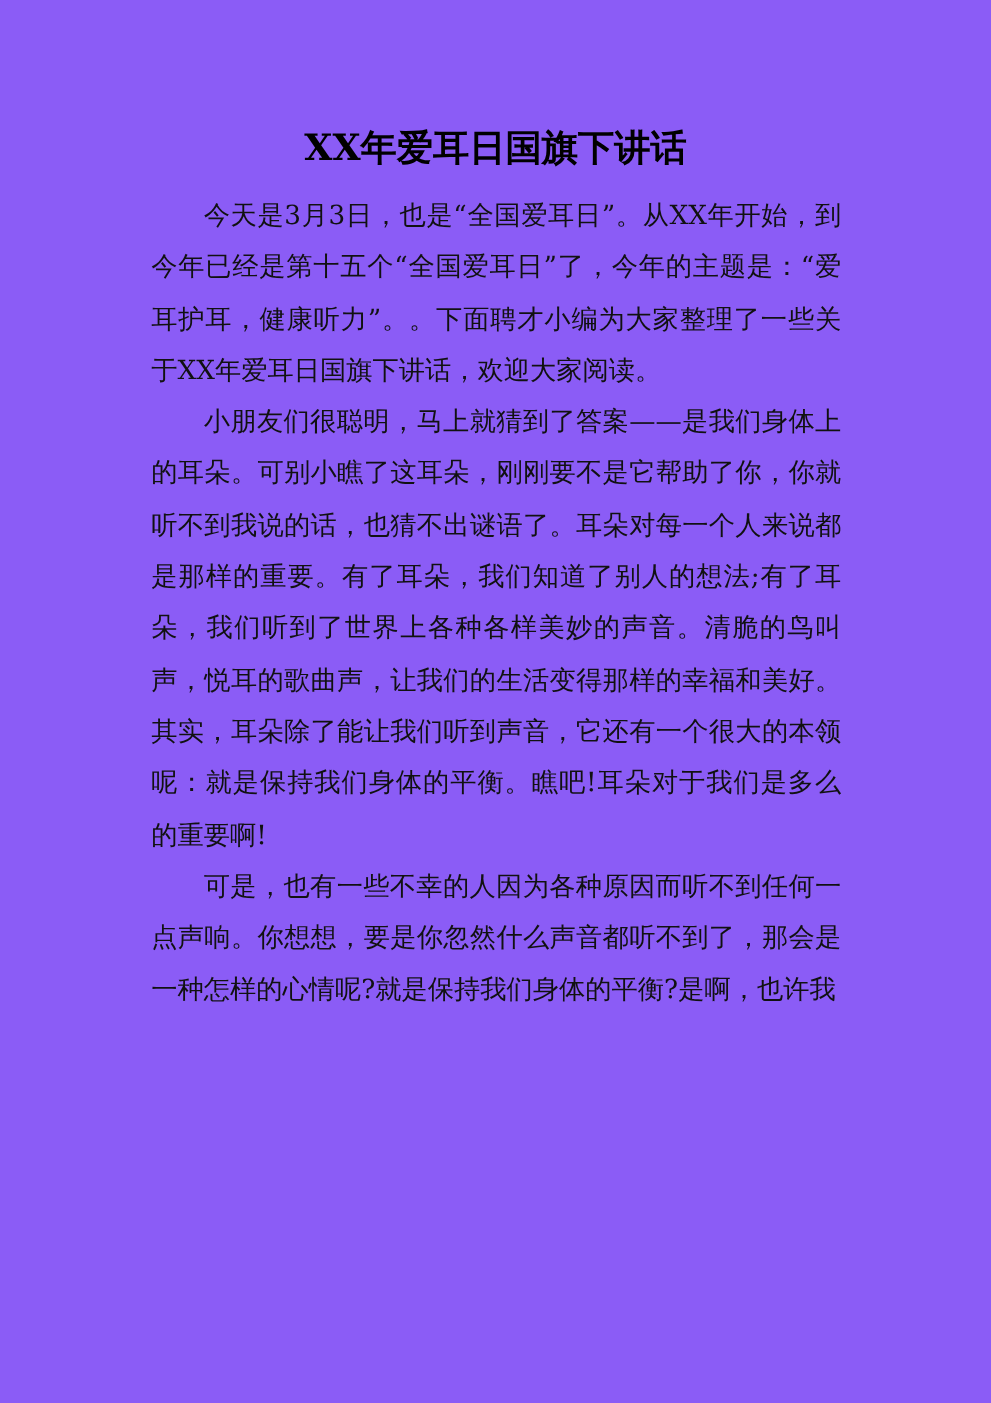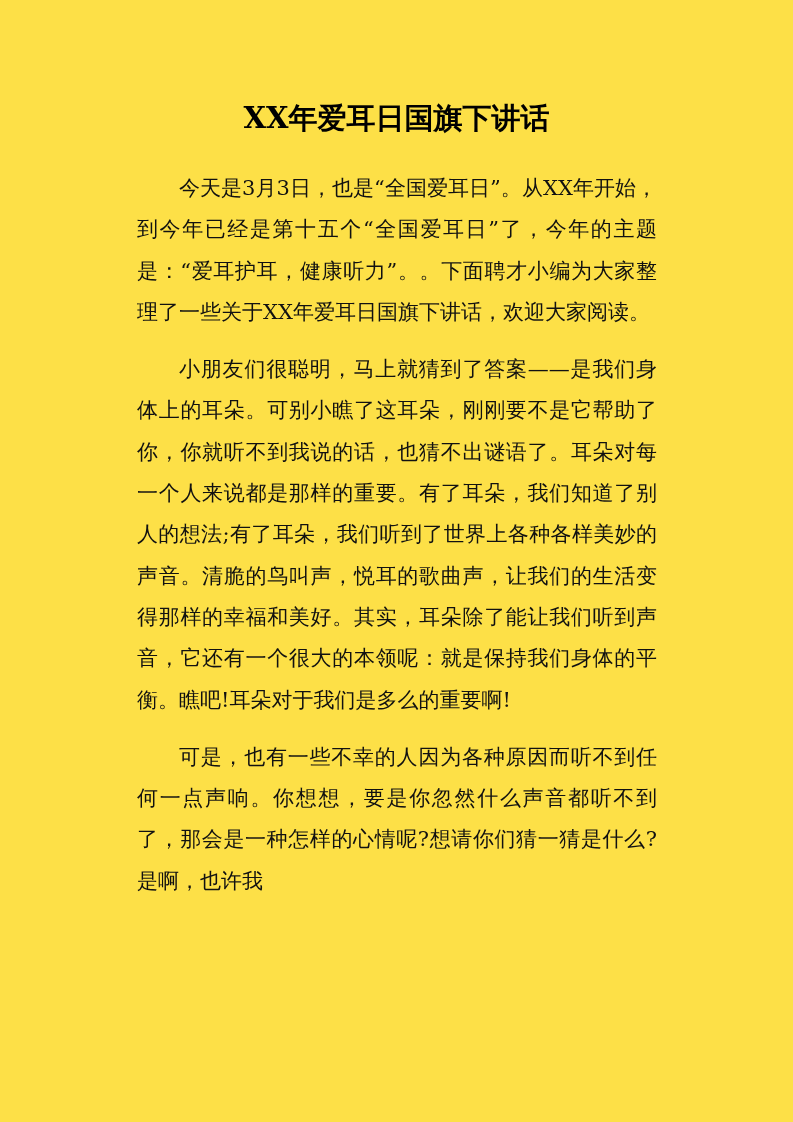--- a/index.html
+++ b/index.html
@@ -14,21 +14,21 @@
       position: relative;
       color: #111111;
       font-family: "DejaVu Serif", "Liberation Serif", serif;
     }
     .page {
       position: absolute;
       left: 0;
       top: 0;
       width: 793px;
       height: 1122px;
-      background: #fde047;
+      background: #8b5cf6;
     }
     .title {
       position: absolute;
       left: 0;
       top: 96px;
       width: 793px;
       text-align: center;
       font-size: 29px;
       font-weight: bold;
       line-height: 44px;
@@ -36,33 +36,33 @@
       color: #000000;
       margin: 0;
     }
     .body {
       position: absolute;
       left: 121px;
       top: 152px;
       width: 552px;
     }
     .para {
-      margin: 16px;
+      margin: 0;
       font-size: 21px;
       line-height: 41.3px;
       text-indent: 42px;
       text-align: justify;
       text-justify: inter-character;
       word-break: break-all;
       color: #111111;
     }
   </style>
 </head>
 <body>
 
 <div class="page">
   <h1 class="title">XX年爱耳日国旗下讲话</h1>
   <div class="body">
     <p class="para">今天是3月3日，也是“全国爱耳日”。从XX年开始，到今年已经是第十五个“全国爱耳日”了，今年的主题是：“爱耳护耳，健康听力”。。下面聘才小编为大家整理了一些关于XX年爱耳日国旗下讲话，欢迎大家阅读。</p>
     <p class="para">小朋友们很聪明，马上就猜到了答案——是我们身体上的耳朵。可别小瞧了这耳朵，刚刚要不是它帮助了你，你就听不到我说的话，也猜不出谜语了。耳朵对每一个人来说都是那样的重要。有了耳朵，我们知道了别人的想法;有了耳朵，我们听到了世界上各种各样美妙的声音。清脆的鸟叫声，悦耳的歌曲声，让我们的生活变得那样的幸福和美好。其实，耳朵除了能让我们听到声音，它还有一个很大的本领呢：就是保持我们身体的平衡。瞧吧!耳朵对于我们是多么的重要啊!</p>
-    <p class="para">可是，也有一些不幸的人因为各种原因而听不到任何一点声响。你想想，要是你忽然什么声音都听不到了，那会是一种怎样的心情呢?想请你们猜一猜是什么?是啊，也许我</p>
+    <p class="para">可是，也有一些不幸的人因为各种原因而听不到任何一点声响。你想想，要是你忽然什么声音都听不到了，那会是一种怎样的心情呢?就是保持我们身体的平衡?是啊，也许我</p>
   </div>
 </div>
 
 </body></html>

